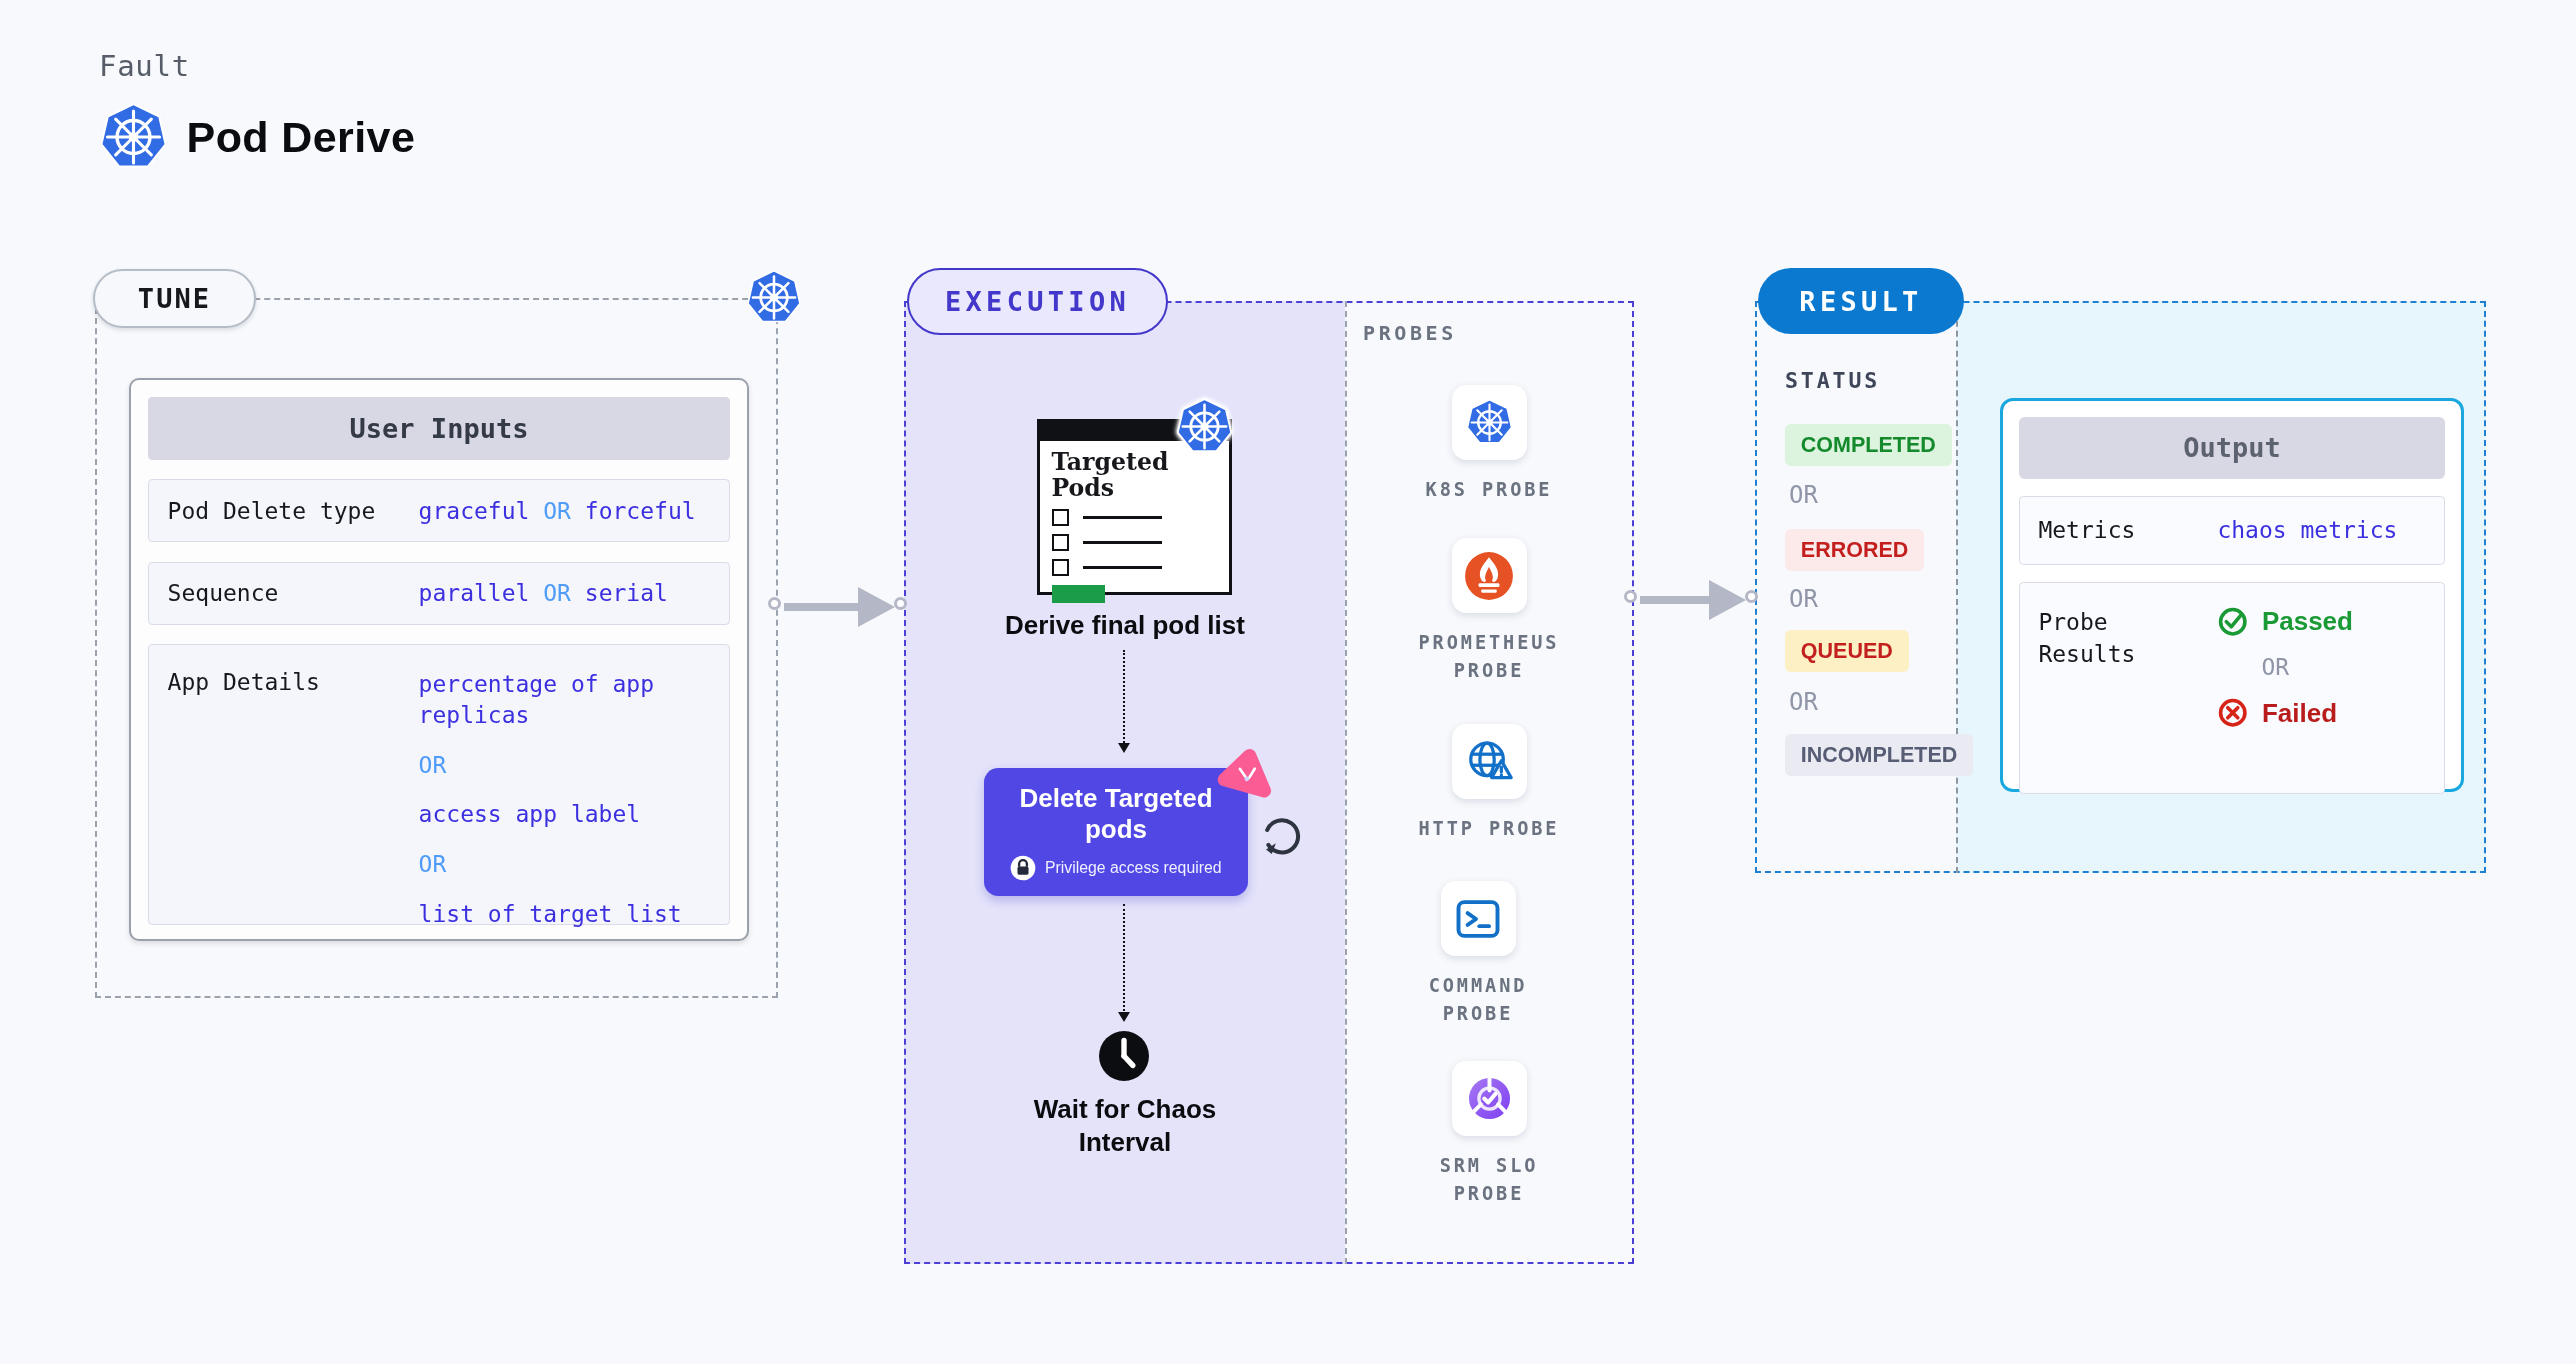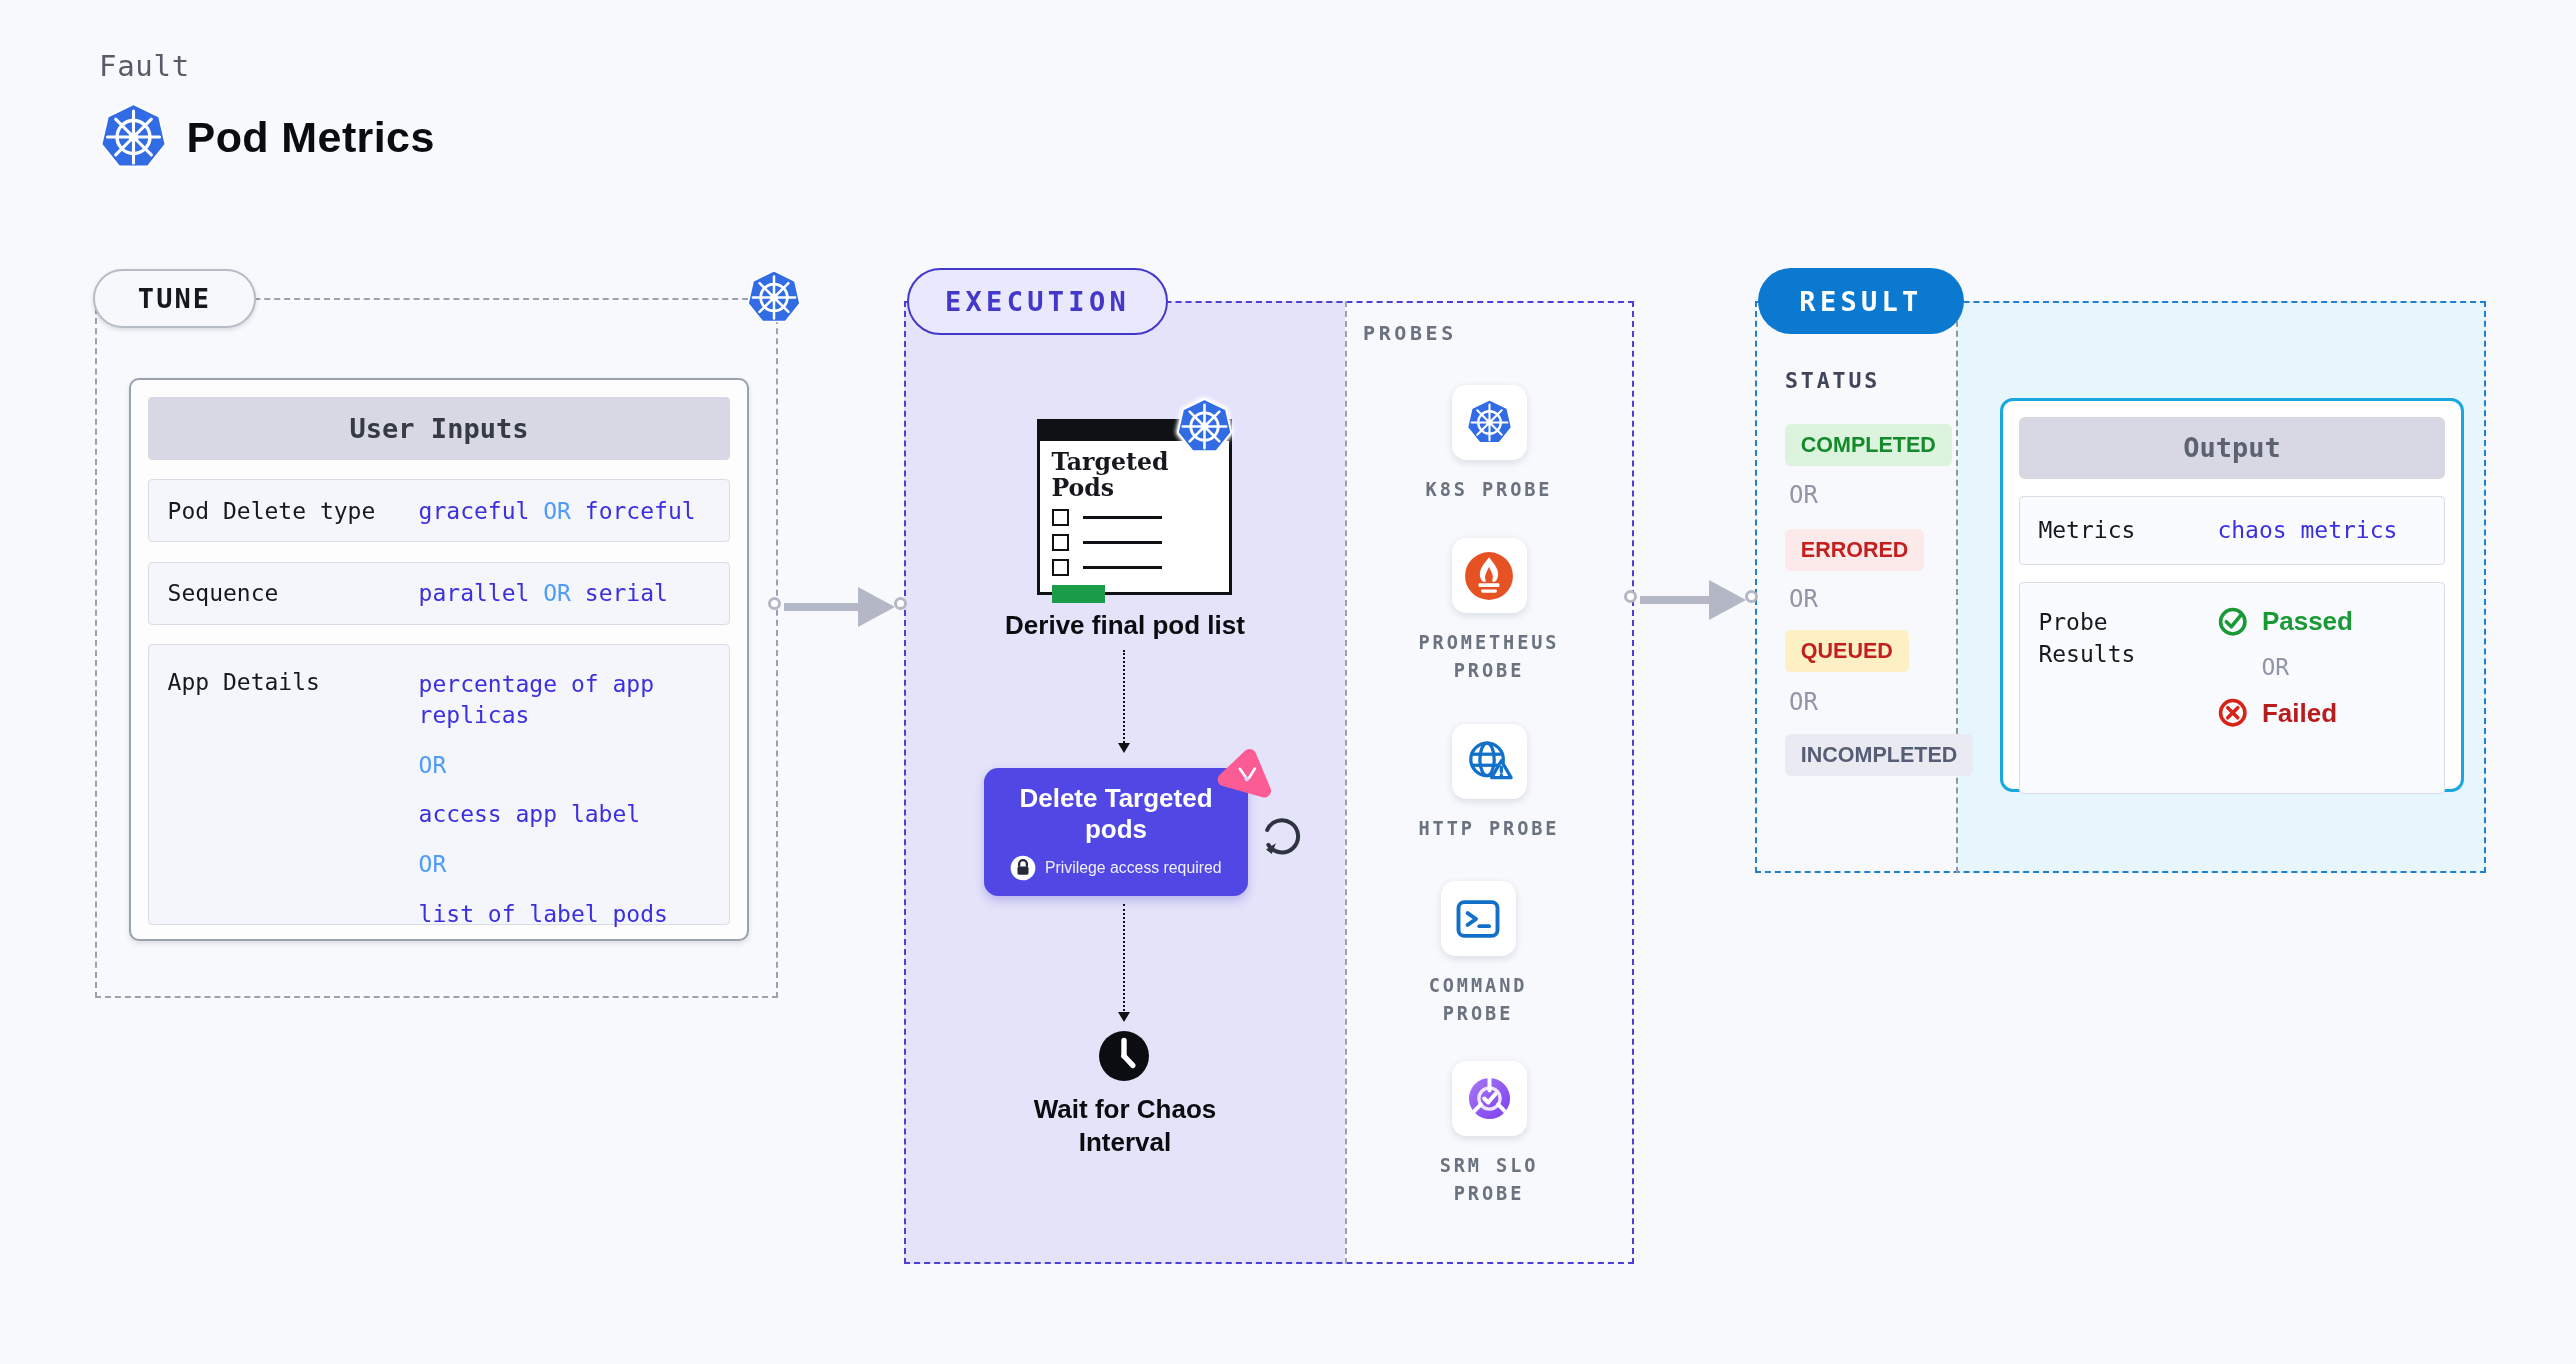--- a/index.html
+++ b/index.html
@@ -238,21 +238,21 @@
       </g>
     </symbol>
   </defs>
 </svg>
 
 <div class="abs mono fault-label">Fault</div>
 <div class="abs page-title-row">
   <svg width="69" height="70" viewBox="0 0 96 98">
       <use href="#k8s"></use>
     </svg>
-  <div class="page-title">Pod Metrics</div>
+  <div class="page-title">Pod Derive</div>
 </div>
 
 <div class="abs tune-box"></div>
 <div class="abs pill pill-tune">TUNE</div>
 <svg class="abs k8s-corner" viewBox="0 0 78 80" width="56" height="57">
     <use href="#k8s"></use>
   </svg>
 
 <div class="abs ui-card mono">
   <div class="ui-header">User Inputs</div>
@@ -264,21 +264,21 @@
     <span class="lbl">Sequence</span>
     <span class="val"><span>parallel</span> <span class="or-inline">OR</span> <span>serial</span></span>
   </div>
   <div class="ui-row ui-row-lg">
     <span class="lbl">App Details</span>
     <span class="val" style="max-width:308px;">
       <div class="val-line">percentage of app replicas</div>
       <div class="or-block">OR</div>
       <div class="val-line">access app label</div>
       <div class="or-block">OR</div>
-      <div class="val-line">list of label pods</div>
+      <div class="val-line">list of target list</div>
     </span>
   </div>
 </div>
 
 <div class="abs conn" style="left:778px; top:597px; width:126px; height:20px;">
   <div class="bar" style="left:5.7px; width:79px;"></div>
   <div class="head" style="left:80px;"></div>
   <div class="dot" style="left:-10px;"></div>
   <div class="dot" style="left:116px;"></div>
 </div>

